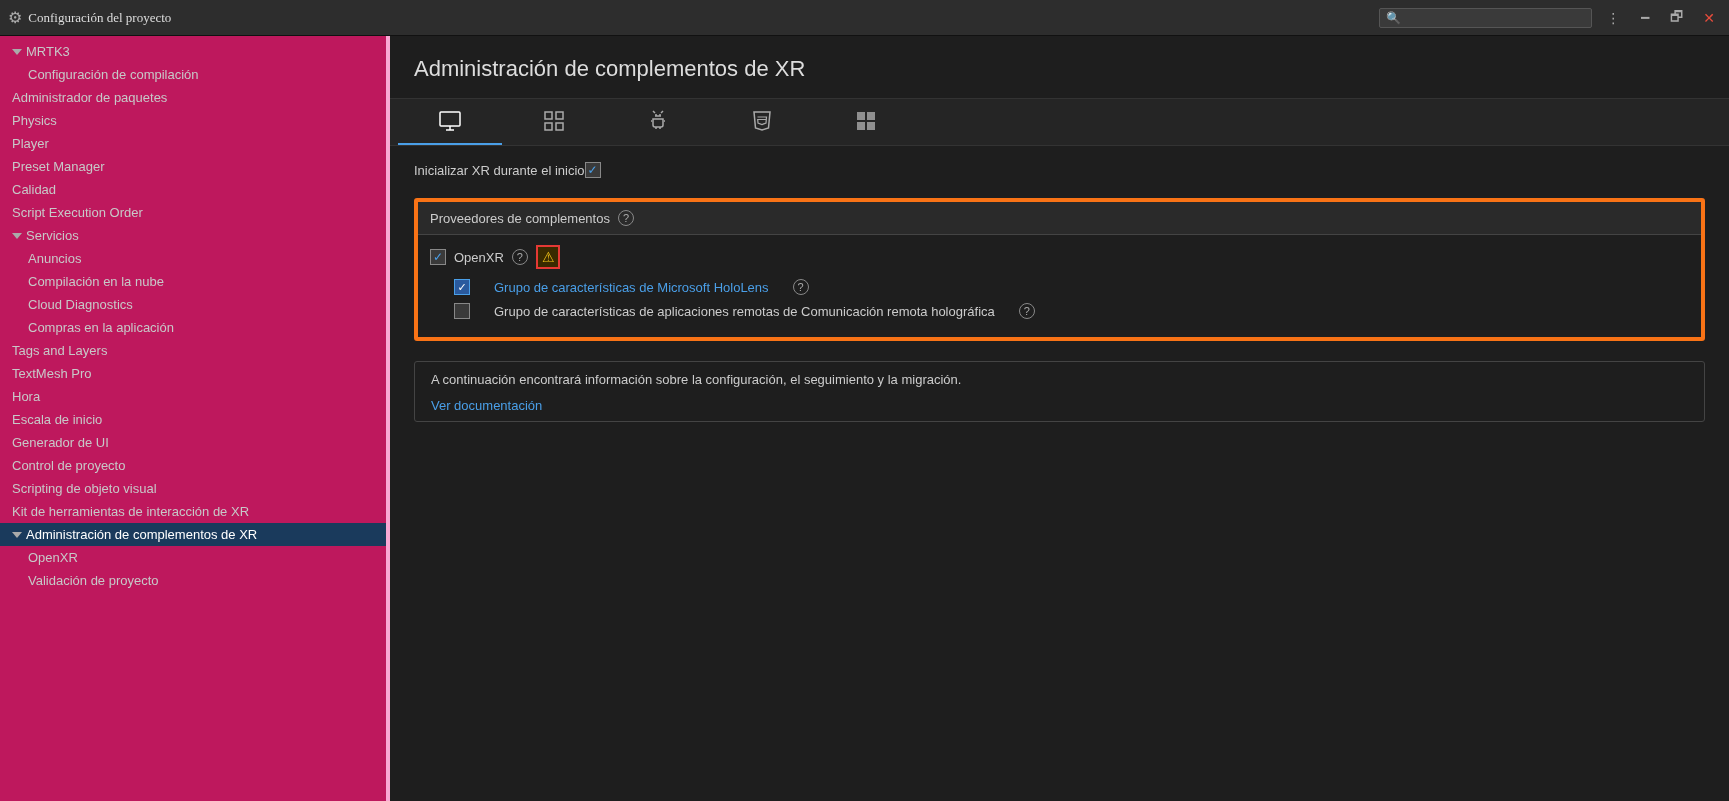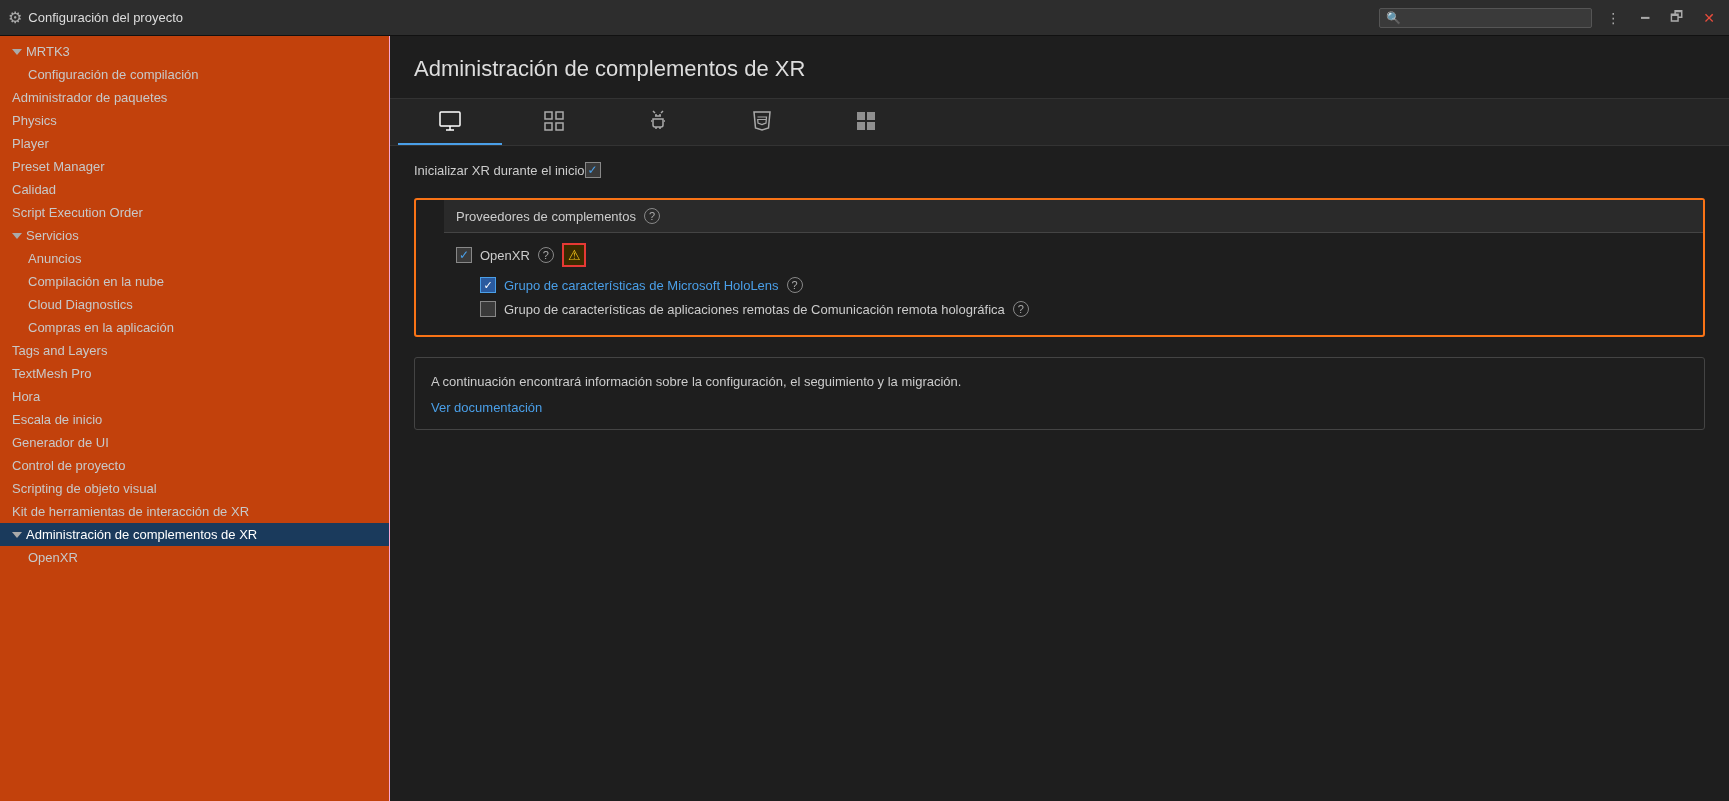--- a/index.html
+++ b/index.html
@@ -28,20 +28,21 @@
       align-items: center;
       gap: 6px;
     }
     .title-bar-icon {
       font-size: 16px;
       color: #aaa;
     }
     .title-bar-title {
       font-size: 13px;
       color: #ddd;
+      font-family: Liberation Serif, serif;
     }
     .title-bar-right {
       margin-left: auto;
       display: flex;
       align-items: center;
       gap: 8px;
     }
     .search-bar {
       display: flex;
       align-items: center;
@@ -68,22 +69,22 @@
       padding: 2px 6px;
     }
     .main-content {
       display: flex;
       flex: 1;
       overflow: hidden;
     }
     
     .sidebar {
       width: 390px;
-      background: #c2410c;
-      border-right: 1px solid #f9a8d4;
+      background: #be185d;
+      border-right: 4px solid #f9a8d4;
       overflow-y: auto;
       flex-shrink: 0;
       position: relative;
       text-align: right;
     }
     .sidebar::-webkit-scrollbar { width: 8px; }
     .sidebar::-webkit-scrollbar-track { background: #2a2a2a; }
     .sidebar::-webkit-scrollbar-thumb { background: #555; }
     .sidebar-list {
       list-style: none;
@@ -199,24 +200,23 @@
       width: 16px; height: 16px;
       border: 1px solid #888;
       background: #3a3a3a;
       display: inline-flex;
       align-items: center;
       justify-content: center;
       cursor: pointer;
       flex-shrink: 0;
     }
     .providers-section {
-      border: 2px solid #f97316;
+      border: 4px solid #f97316;
       border-radius: 3px;
       margin-bottom: 20px;
-      padding-left: 28px;
     }
     .providers-header {
       background: #2a2a2a;
       padding: 8px 12px;
       border-bottom: 1px solid #444;
       display: flex;
       align-items: center;
       gap: 8px;
       color: #ccc;
       font-size: 13px;
@@ -249,34 +249,34 @@
       align-items: center;
       justify-content: center;
     }
     .warning-triangle {
       color: #f5c518;
       font-size: 14px;
     }
     .feature-row {
       display: flex;
       align-items: center;
-      gap: 8px;
+      gap: 24px;
       margin-left: 24px;
       margin-bottom: 8px;
       color: #ccc;
     }
     .feature-link {
       color: #4a9fe8;
       cursor: pointer;
       text-decoration: none;
     }
     .info-section {
       border: 1px solid #444;
       border-radius: 3px;
-      padding: 14px 16px;
+      padding: 8px 16px;
     }
     .info-text {
       color: #ccc;
       margin-bottom: 8px;
       line-height: 1.5;
     }
     .doc-link {
       color: #4a9fe8;
       cursor: pointer;
       text-decoration: none;
@@ -381,20 +381,23 @@
         <span>Kit de herramientas de interacción de XR</span>
       </li>
 
       <li class="sidebar-section-header" style="background:#1a3a5c;">
         <span class="triangle-down"></span>
         <span style="color:#fff;">Administración de complementos de XR</span>
       </li>
       <li class="sidebar-item indent1">
         <span>OpenXR</span>
       </li>
+      <li class="sidebar-item indent1">
+        <span>Validación de proyecto</span>
+      </li>
     </ul>
   </div>
 
   <div class="right-panel">
 
     <div class="panel-header">
       <h1 class="panel-title">Administración de complementos de XR</h1>
     </div>
 
     <div class="platform-tabs">

